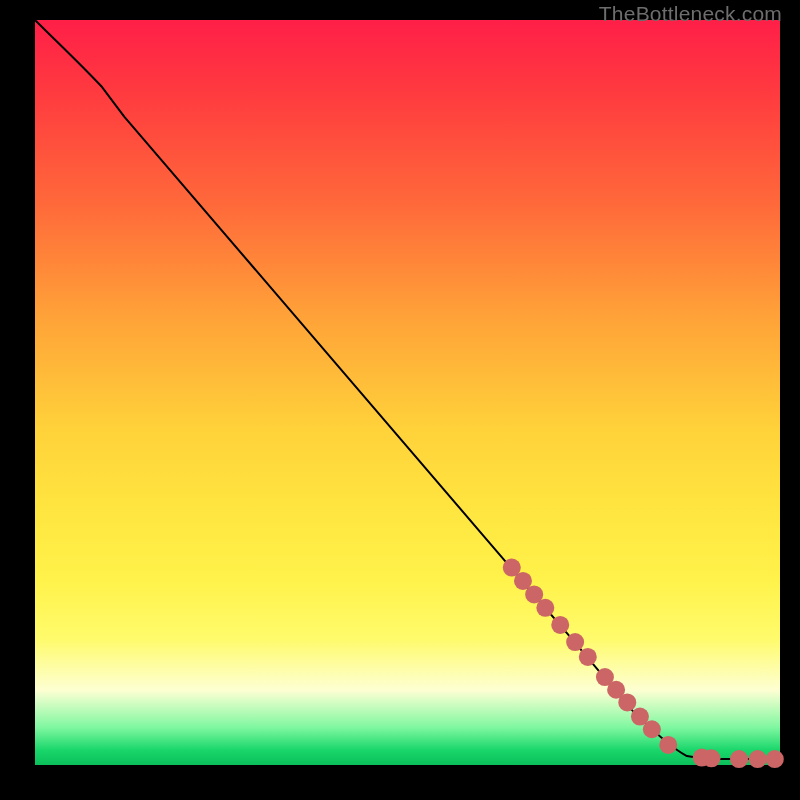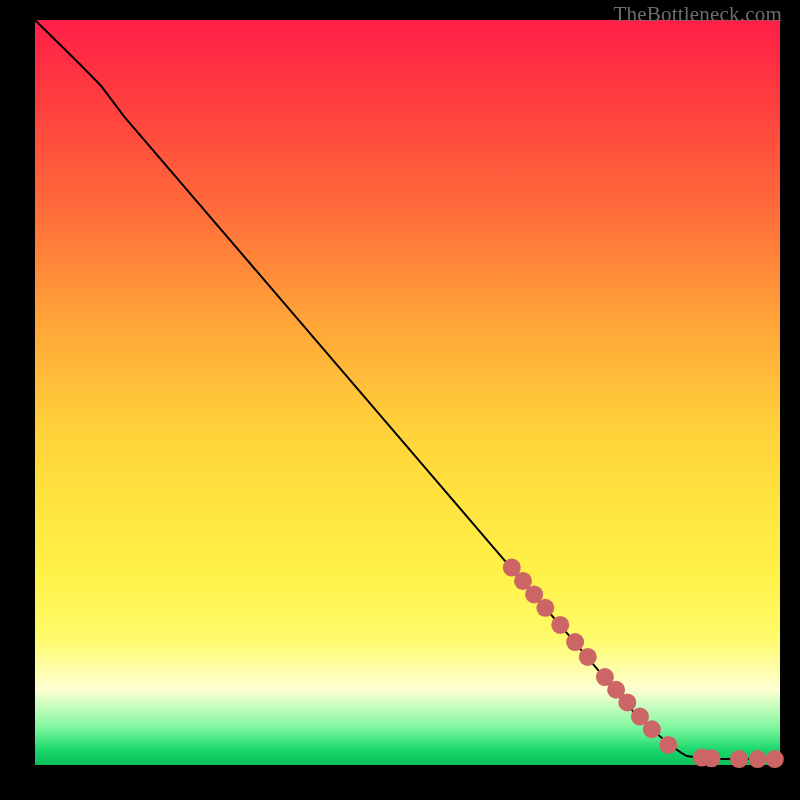--- a/index.html
+++ b/index.html
@@ -43,21 +43,20 @@
   }
   .watermark {
     position: absolute;
     top: 2px;
     right: 18px;
     color: #6d6d6d;
     font-size: 21px;
     font-weight: 400;
     letter-spacing: 0.2px;
     user-select: none;
-    font-family: Liberation Serif, serif;
   }
   svg.curve {
     position: absolute;
     left: 0;
     top: 0;
     width: 745px;
     height: 745px;
     overflow: visible;
   }
   .curve-line {

